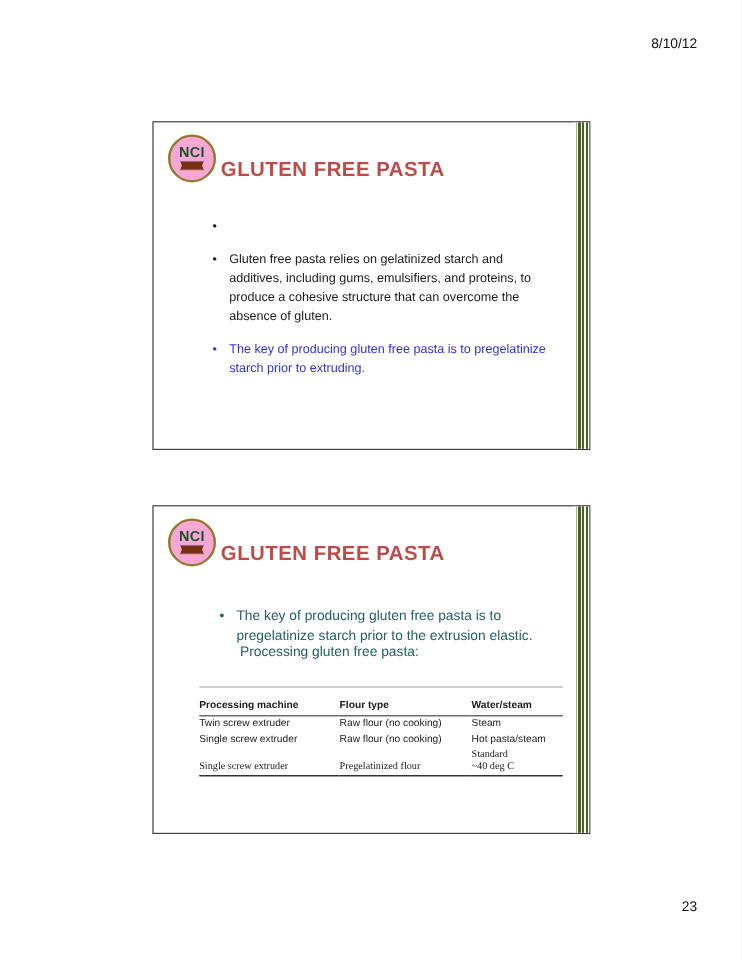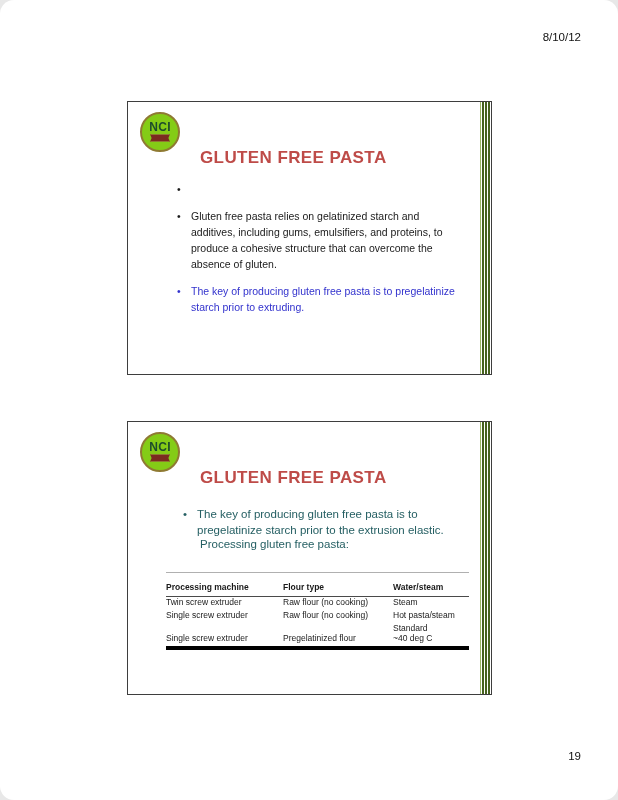--- a/index.html
+++ b/index.html
@@ -1,20 +1,19 @@
 <!DOCTYPE html>
 <html><head>
 <meta charset="utf-8">
 <style>
   html,body { margin:0; padding:0; background:#e8e8e8; }
   .page {
     position:relative; width:618px; height:800px; background:#ffffff;
     font-family:"Liberation Sans", sans-serif; color:#1a1a1a; margin:0 auto;
     overflow:hidden;
-    border-radius:14px;
   }
   .date-label { position:absolute; top:31px; right:37px; font-size:11.5px; color:#111; }
   .page-number { position:absolute; top:750px; right:37px; font-size:11.5px; color:#111; }
 
   .slide {
     position:absolute; left:127px; width:363px; height:272px;
     background:#fff; border:1px solid #3e3e3e;
   }
   #slide1 { top:101px; }
   #slide2 { top:421px; }
@@ -24,32 +23,32 @@
     background:linear-gradient(to right,
       #ffffff 0 2px, #9CB868 2px 3px, #ffffff 3px 4px,
       #46621E 4px 6px, #ffffff 6px 7px,
       #46621E 7px 9px, #ffffff 9px 10px,
       #46621E 10px 12px, #ffffff 12px 13px);
   }
 
   .logo {
     position:absolute; left:12px; top:10px; width:40px; height:40px;
     border:2.5px solid #8f7a33; border-radius:50%;
-    box-sizing:border-box; background:#84cc16;
+    box-sizing:border-box; background:#f9a8d4;
     display:flex; flex-direction:column; align-items:center; justify-content:center;
   }
   .logo-text { font-size:12px; font-weight:bold; color:#1e4d2b; letter-spacing:0.3px; line-height:11px; }
   .logo-banner {
     width:20px; height:6px; background:#7b2b20; margin-top:1px;
     border-top:1px solid #8f7a33; border-bottom:1px solid #8f7a33;
     clip-path:polygon(0 0,100% 0,92% 50%,100% 100%,0 100%,8% 50%);
   }
 
   .slide-title {
-    position:absolute; left:56px; top:30px; margin:16px;
+    position:absolute; left:56px; top:30px; margin:0;
     font-size:17px; font-weight:bold; color:#BE4B48; letter-spacing:0.4px;
   }
 
   .bullets { position:absolute; left:49px; top:79px; width:305px; }
   .bullet-row { display:flex; margin:0 0 11px 0; font-size:10.5px; line-height:16px; color:#1a1a1a; }
   .bullet-row .dot { flex:none; width:14px; }
   .bullet-row.blue { color:#3232CD; }
   .bullet-row.teal { color:#255F63; font-size:11.5px; }
   .ml { white-space:pre-line; }
 
@@ -59,21 +58,21 @@
   .ptable {
     position:absolute; left:38px; top:150px; width:303px;
     border-collapse:collapse; table-layout:fixed;
     font-size:8.5px; color:#1a1a1a;
   }
   .ptable th {
     border-top:1px solid #b0b0b0; border-bottom:1.5px solid #4a4a4a;
     text-align:left; font-weight:bold; padding:9px 0 4px 0;
   }
   .ptable td { padding:0 0 3px 0; vertical-align:bottom; }
-  .ptable tr.last td { border-bottom:4px solid #000000; }
+  .ptable tr.last td { border-bottom:1px solid #000000;font-family:Liberation Serif, serif; }
 </style>
 </head>
 <body>
 
 <div class="page">
 
   <div class="date-label">8/10/12</div>
 
   <section class="slide" id="slide1">
     <div class="stripes"></div>
@@ -147,15 +146,15 @@
         <tr class="last">
           <td>Single screw extruder</td>
           <td>Pregelatinized flour</td>
           <td class="ml">Standard
 ~40 deg C</td>
         </tr>
       </tbody>
     </table>
   </section>
 
-  <div class="page-number">19</div>
+  <div class="page-number">23</div>
 
 </div>
 
 </body></html>

